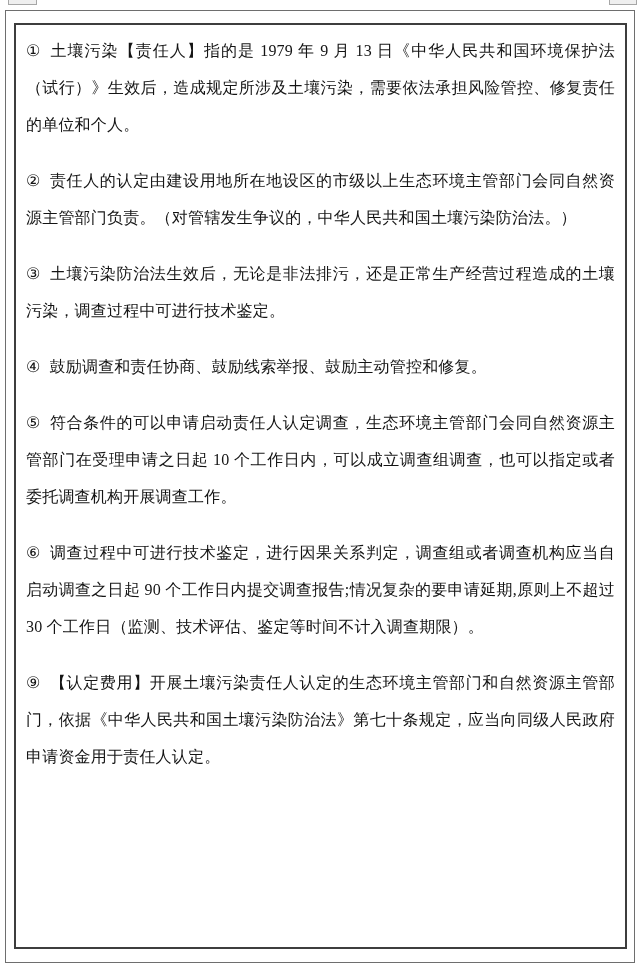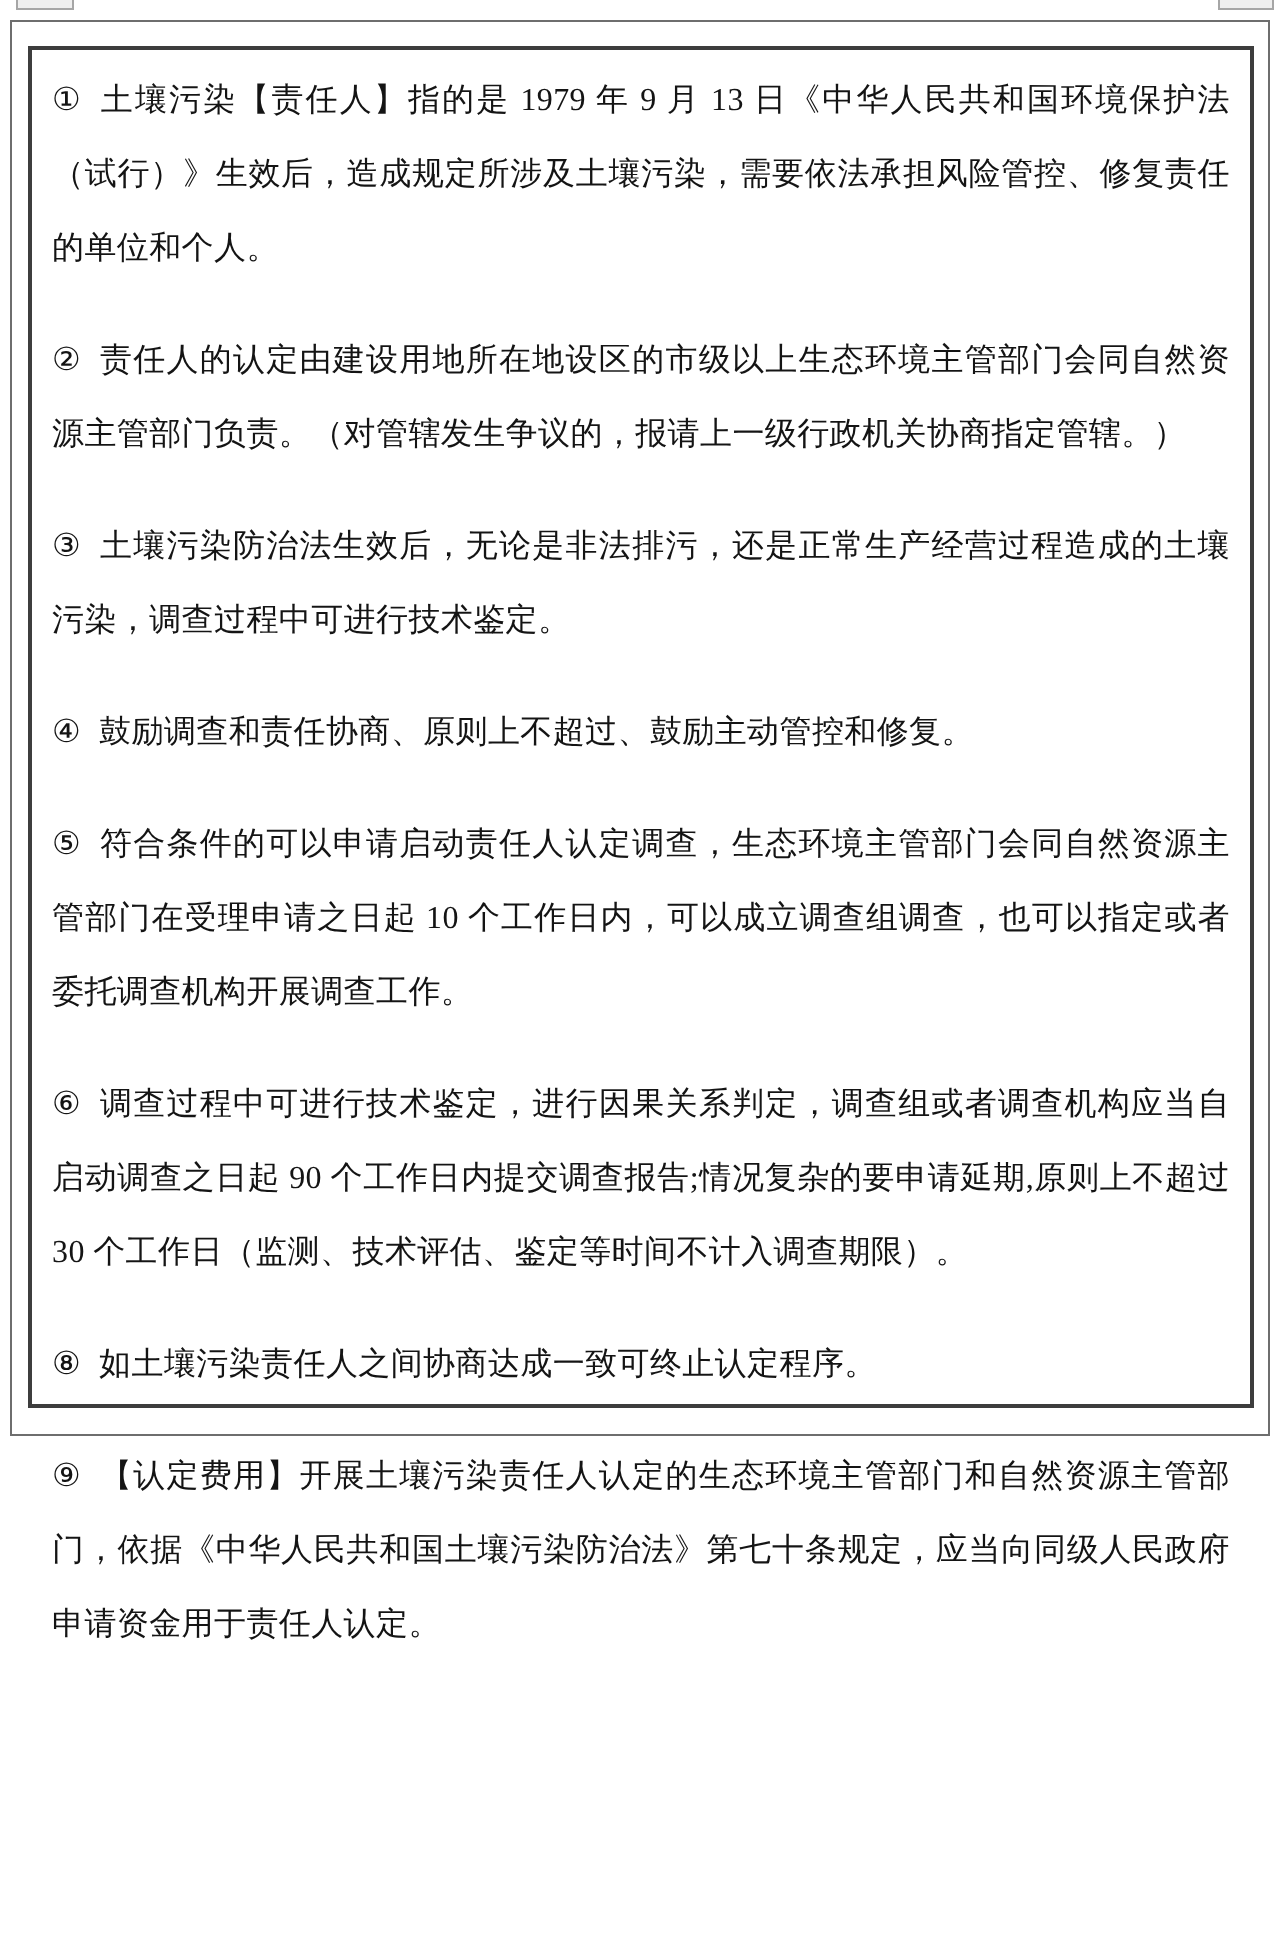--- a/index.html
+++ b/index.html
@@ -25,21 +25,21 @@
   }
   .remnant-left  { left: 8px;  width: 29px; }
   .remnant-right { left: 609px; width: 28px; }
 
   
   .outer-frame {
     position: absolute;
     left: 5px;
     top: 10px;
     width: 630px;
-    height: 708px;
+    height: 953px;
     border: 1px solid #6e6e6e;
     box-sizing: border-box;
     background: #ffffff;
   }
   
   .content-box {
     position: absolute;
     left: 8px;
     top: 12px;
     right: 7px;
@@ -71,30 +71,29 @@
 <div>
 
   <div class="remnant remnant-left"></div>
   <div class="remnant remnant-right"></div>
 
   <div class="outer-frame">
     <div class="content-box">
 
       <p><span class="item-num">①</span><span>土壤污染【责任人】指的是 1979 年 9 月 13 日《中华人民共和国环境保护法（试行）》生效后，造成规定所涉及土壤污染，需要依法承担风险管控、修复责任的单位和个人。</span></p>
 
-      <p><span class="item-num">②</span><span>责任人的认定由建设用地所在地设区的市级以上生态环境主管部门会同自然资源主管部门负责。（对管辖发生争议的，报请上一级行政机关协商指定管辖。）</span></p>
+      <p><span class="item-num">②</span><span>责任人的认定由建设用地所在地设区的市级以上生态环境主管部门会同自然资源主管部门负责。（对管辖发生争议的，中华人民共和国土壤污染防治法。）</span></p>
 
       <p><span class="item-num">③</span><span>土壤污染防治法生效后，无论是非法排污，还是正常生产经营过程造成的土壤污染，调查过程中可进行技术鉴定。</span></p>
 
-      <p><span class="item-num">④</span><span>鼓励调查和责任协商、原则上不超过、鼓励主动管控和修复。</span></p>
+      <p><span class="item-num">④</span><span>鼓励调查和责任协商、鼓励线索举报、鼓励主动管控和修复。</span></p>
 
       <p><span class="item-num">⑤</span><span>符合条件的可以申请启动责任人认定调查，生态环境主管部门会同自然资源主管部门在受理申请之日起 10 个工作日内，可以成立调查组调查，也可以指定或者委托调查机构开展调查工作。</span></p>
 
       <p><span class="item-num">⑥</span><span>调查过程中可进行技术鉴定，进行因果关系判定，调查组或者调查机构应当自启动调查之日起 90 个工作日内提交调查报告;情况复杂的要申请延期,原则上不超过 30 个工作日（监测、技术评估、鉴定等时间不计入调查期限）。</span></p>
 
 
-      <p><span class="item-num">⑧</span><span>如土壤污染责任人之间协商达成一致可终止认定程序。</span></p>
 
       <p><span class="item-num">⑨</span><span>【认定费用】开展土壤污染责任人认定的生态环境主管部门和自然资源主管部门，依据《中华人民共和国土壤污染防治法》第七十条规定，应当向同级人民政府申请资金用于责任人认定。</span></p>
 
     </div>
   </div>
 </div>
 
 </body></html>

